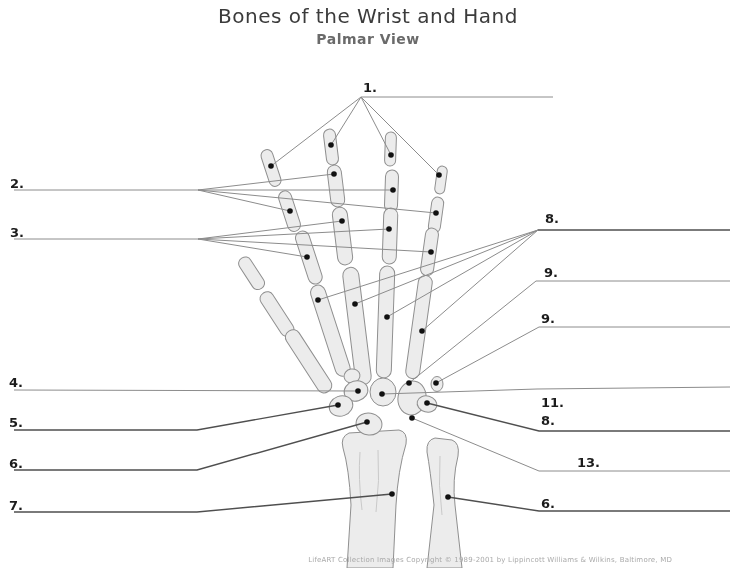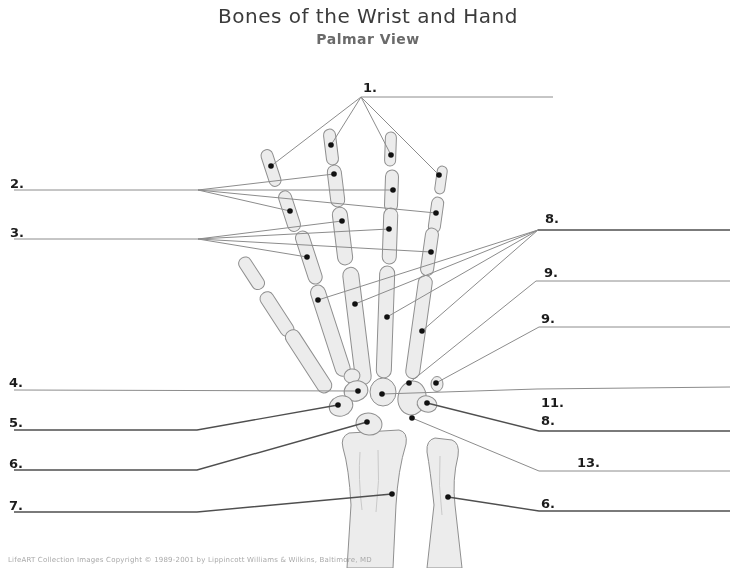--- a/index.html
+++ b/index.html
@@ -5,22 +5,22 @@
   html,body{margin:0;padding:0;background:#fff;}
   #canvas{position:relative;width:736px;height:568px;background:#ffffff;overflow:hidden;
           font-family:"DejaVu Sans","Liberation Sans",sans-serif;}
   #titlebar{position:absolute;top:4px;left:0;width:736px;text-align:center;}
   #page-title{font-size:20px;letter-spacing:.5px;color:#3b3b3b;}
   #page-subtitle{font-size:14px;letter-spacing:.5px;color:#6a6a6a;margin-top:3px;font-weight:bold;}
   svg{position:absolute;left:0;top:0;}
   .bone{fill:#ececec;stroke:#8f8f8f;stroke-width:1;}
   .bone-detail{fill:none;stroke:#c9c9c9;stroke-width:1;}
   #labels .num{position:absolute;font-size:13px;font-weight:bold;color:#1c1c1c;line-height:13px;}
-  #footer{position:absolute;bottom:4px;left:0;width:672px;text-align:left;
-          font-size:7px;color:#a9a9a9;letter-spacing:.2px;margin-left:8px;}
+  #footer{position:absolute;bottom:4px;left:0;width:672px;text-align:right;
+          font-size:7px;color:#a9a9a9;letter-spacing:.2px;}
 </style>
 </head>
 <body>
 
 <div id="canvas">
 
   <div id="titlebar">
     <div id="page-title">Bones of the Wrist and Hand</div>
     <div id="page-subtitle">Palmar View</div>
   </div>

